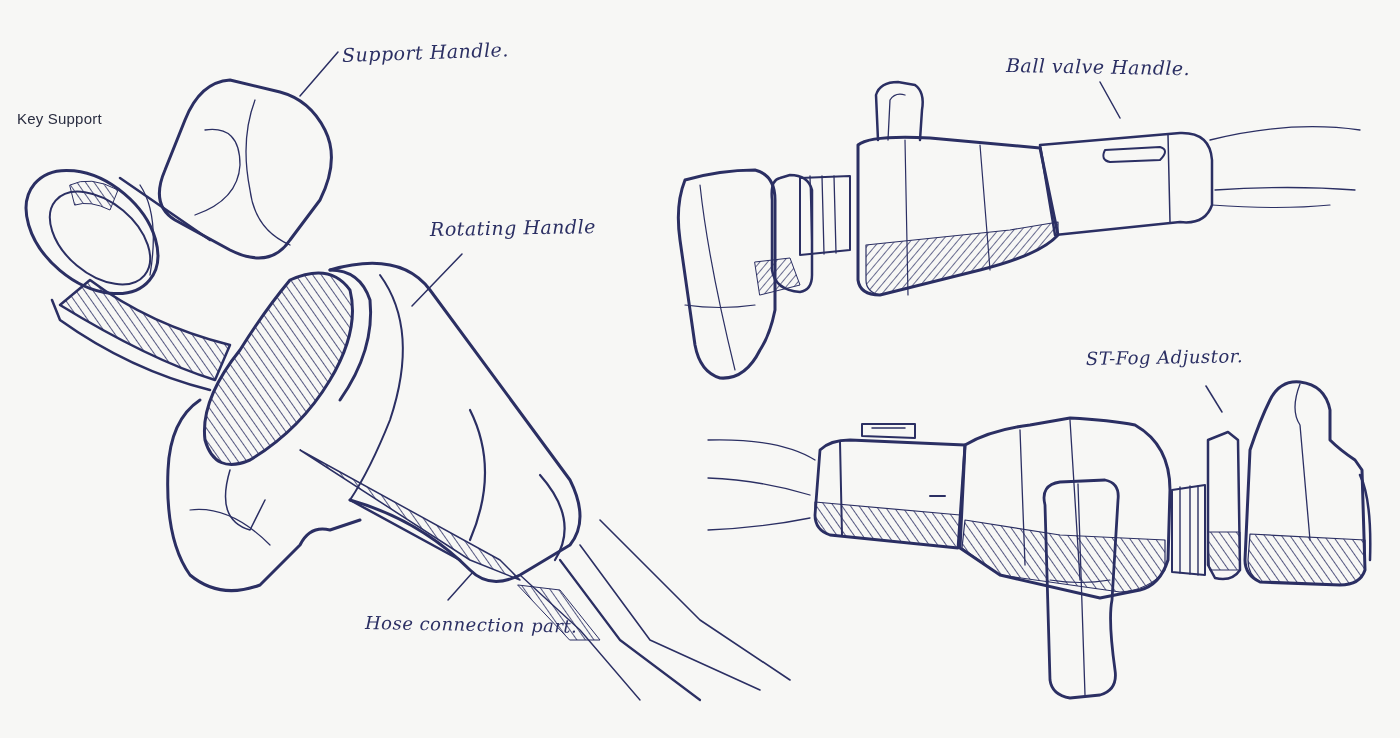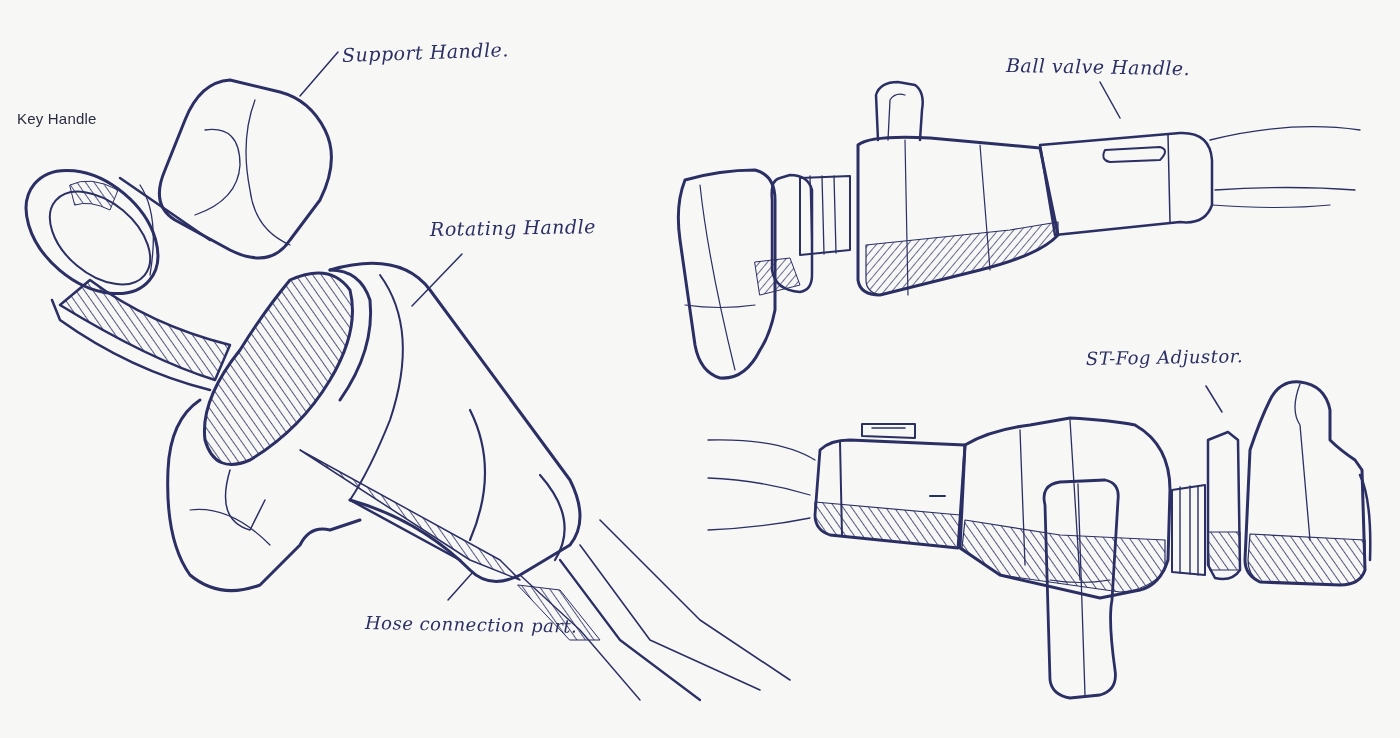--- a/index.html
+++ b/index.html
@@ -143,20 +143,20 @@
         <path d="M1208 532 L1240 532 L1240 570 L1210 570 Z" fill="url(#hatch)" stroke-width="1"></path>
 
         <path d="M1250 450 Q1260 420 1270 400 Q1280 380 1300 382 Q1325 385 1330 410 L1330 440 Q1340 450 1355 460 L1362 470 L1365 570 Q1360 585 1340 585 L1260 582 Q1245 575 1245 560 Z" stroke-width="3"></path>
         <path d="M1250 534 L1365 540 L1365 570 Q1360 585 1340 585 L1260 582 Q1248 575 1248 560 Z" fill="url(#hatch)" stroke-width="1.2"></path>
         <path d="M1300 384 Q1290 410 1300 425 L1310 540" stroke-width="1.3"></path>
         <path d="M1360 475 Q1372 500 1370 560" stroke-width="2.5"></path>
       </g>
     </g>
   </svg>
 
-  <div class="key-title">Key Handle</div>
+  <div class="key-title">Key Support</div>
 
   <div class="hand lbl-support">Support Handle.</div>
   <div class="hand lbl-rotating">Rotating Handle</div>
   <div class="hand lbl-ball">Ball valve Handle.</div>
   <div class="hand lbl-stfog">ST-Fog Adjustor.</div>
   <div class="hand lbl-hose">Hose connection part.</div>
 </div>
 
 </body></html>

